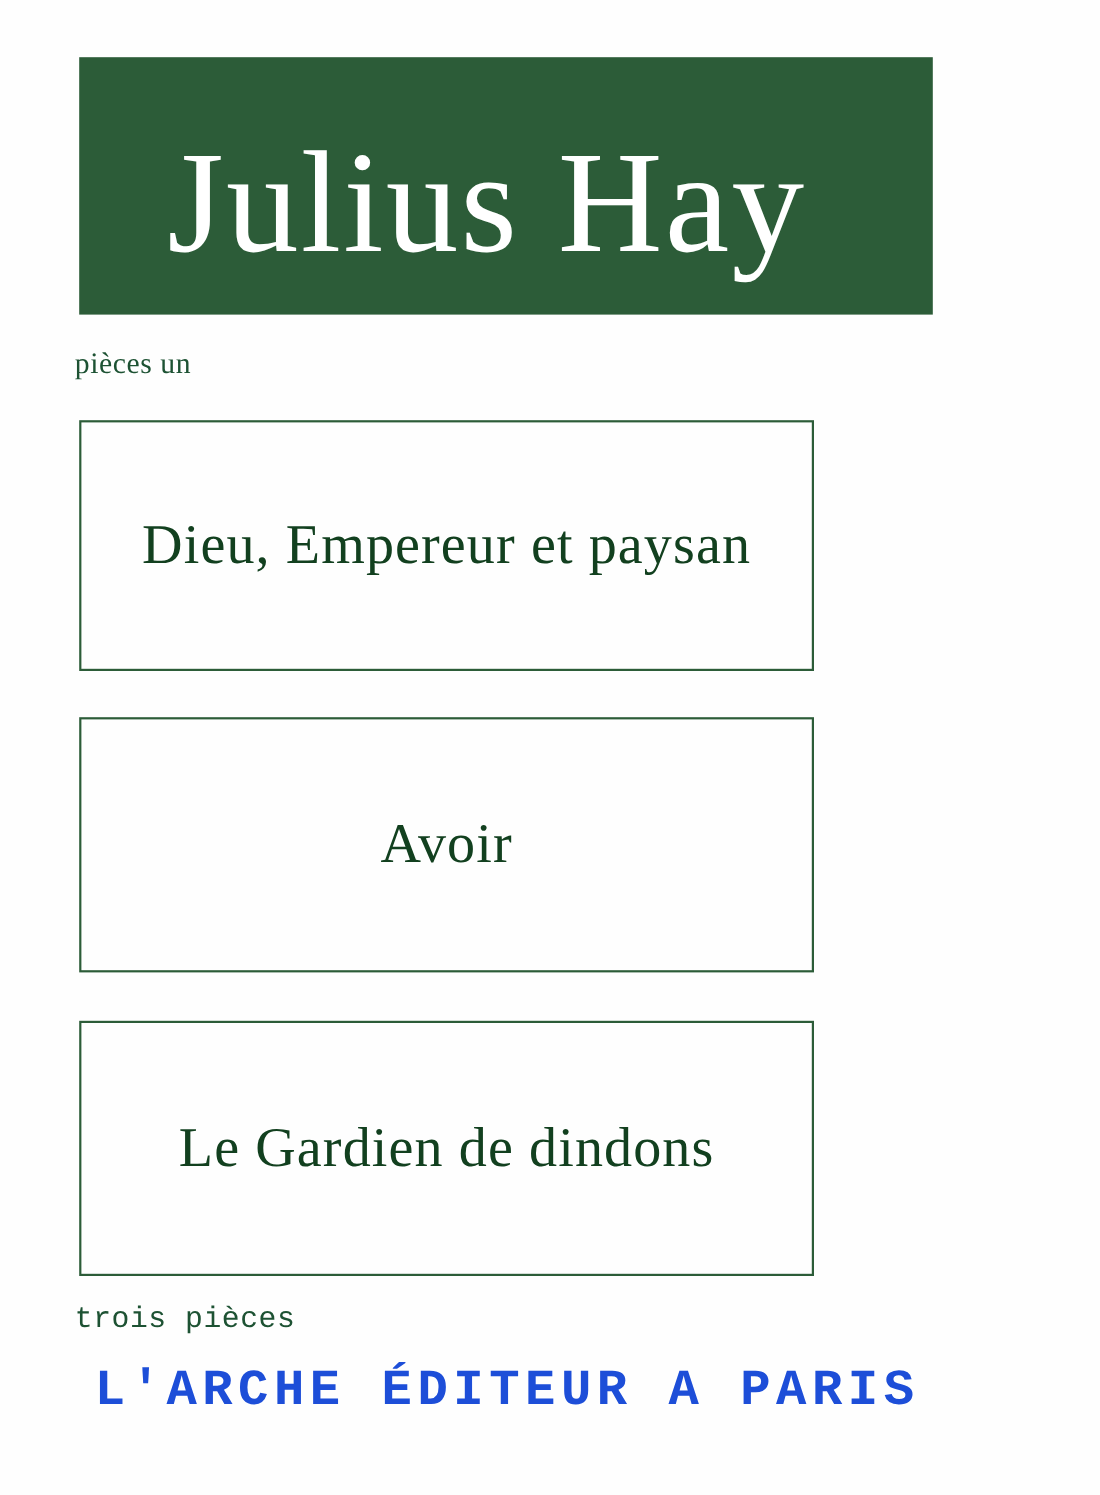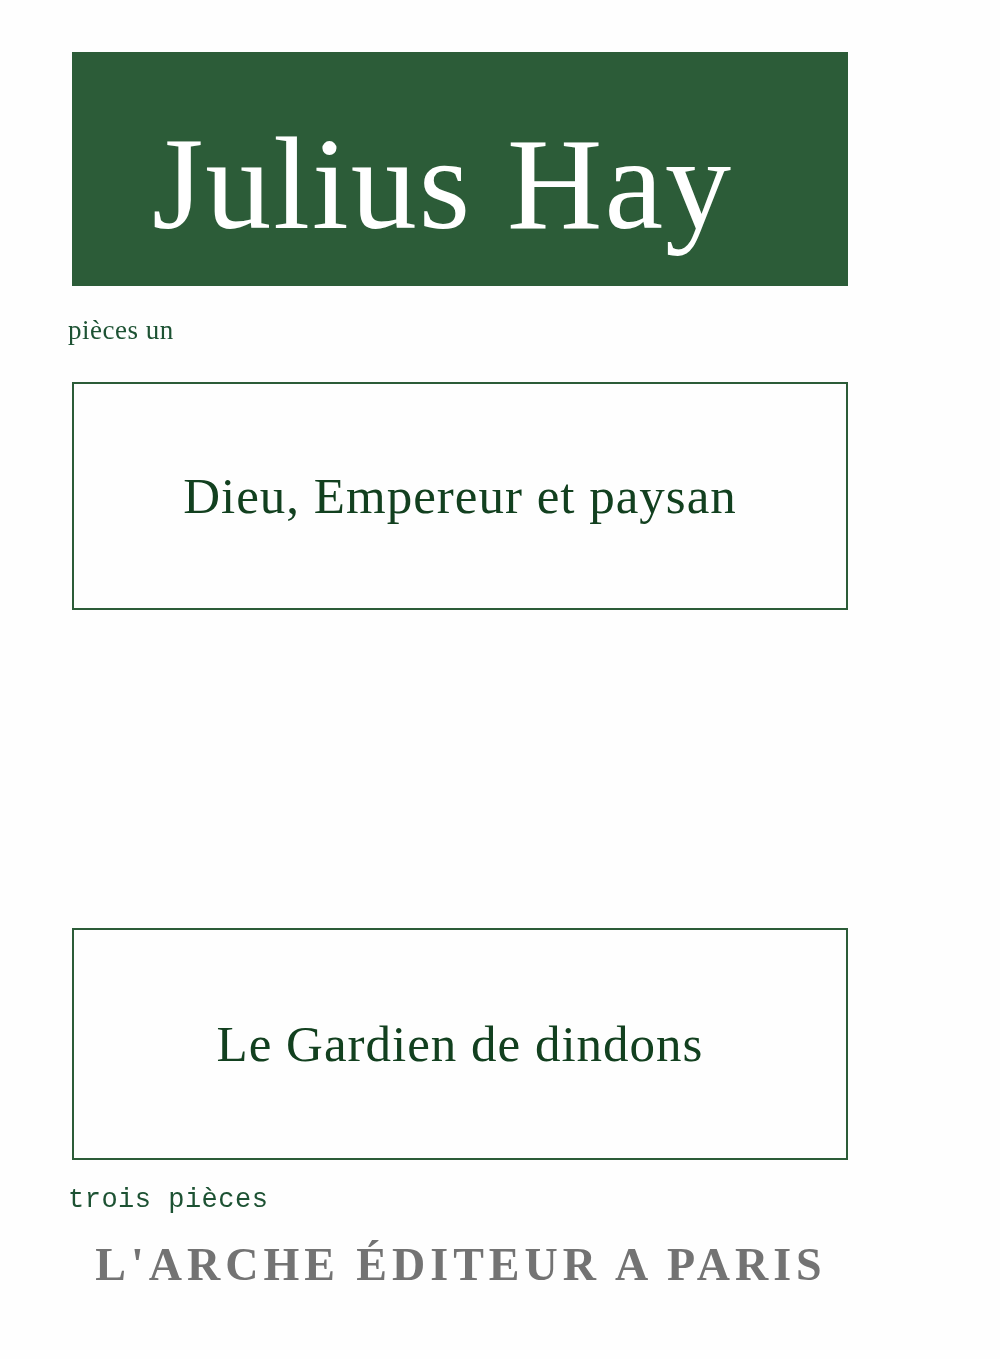--- a/index.html
+++ b/index.html
@@ -54,21 +54,21 @@
     top: 315px;
     font-size: 27px;
     letter-spacing: 0.5px;
     color: #1d5233;
   }
 
   
   .title-box {
     position: absolute;
     left: 72px;
-    width: 776px;
+    width: 668px;
     border: 2px solid #2c5c38;
     box-sizing: border-box;
     display: flex;
     align-items: center;
     justify-content: center;
   }
   .title-box .title-text {
     font-size: 51px;
     color: #12401f;
     letter-spacing: 1px;
@@ -94,40 +94,44 @@
 
   
   .publisher {
     position: absolute;
     left: 66px;
     top: 1238px;
     width: 790px;
     font-size: 46px;
     font-weight: bold;
     letter-spacing: 5px;
-    color: #737373;
+    color: #1d4ed8;
     text-align: center;
     white-space: nowrap;
+    font-family: Liberation Mono, monospace;
   }
 </style>
 </head>
 <body>
 
 <div class="page">
 
   <div class="author-banner">
     <div class="author-name">Julius Hay</div>
   </div>
 
   <div class="caption-top">pièces un</div>
 
   <div class="title-box" id="box-0">
     <div class="title-text">Dieu, Empereur et paysan</div>
   </div>
 
+  <div class="title-box" id="box-1">
+    <div class="title-text">Avoir</div>
+  </div>
 
   <div class="title-box" id="box-2">
     <div class="title-text">Le Gardien de dindons</div>
   </div>
 
   <div class="caption-bottom">trois pièces</div>
 
   <div class="publisher">L'ARCHE ÉDITEUR A PARIS</div>
 
 </div>

